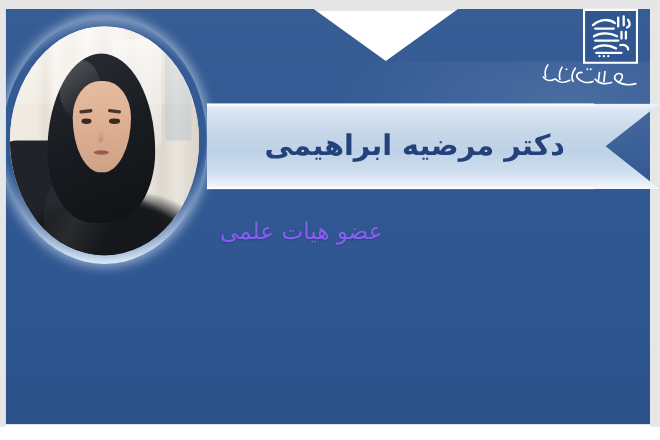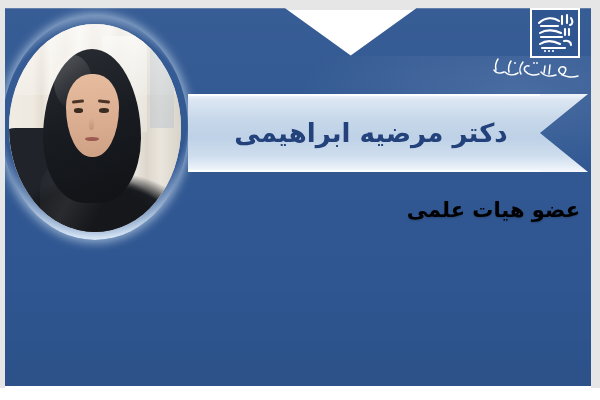--- a/index.html
+++ b/index.html
@@ -267,20 +267,21 @@
     border-radius: 50%;
   }
 
   
   .ribbon {
     position: absolute;
     left: 188px;
     top: 94px;
     width: 400px;
     height: 78px;
+    padding-left: 12px;
   }
   .ribbon-shape {
     position: absolute;
     inset: 0;
     background: linear-gradient(180deg,
        #f2f6fb 0%,
        #dbe6f2 8%,
        #c6d7e9 34%,
        #bed1e6 56%,
        #cfdeee 80%,
@@ -321,24 +322,24 @@
     direction: rtl;
     white-space: nowrap;
   }
 
   
   .subtitle {
     position: absolute;
     left: 200px;
     top: 196px;
     width: 380px;
-    text-align: right;
+    text-align: left;
     direction: rtl;
-    color: #000000;
-    font-weight: bold;
+    color: #8b5cf6;
+    font-weight: normal;
     line-height: 1.42;
     text-shadow: 0 1px 2px rgba(0,0,0,0.18);
   }
   .subtitle .line1 { font-size: 21px; display: block; }
   .subtitle .line2 { font-size: 21px; display: block; }
 
   
   .logo {
     position: absolute;
     right: 14px;

